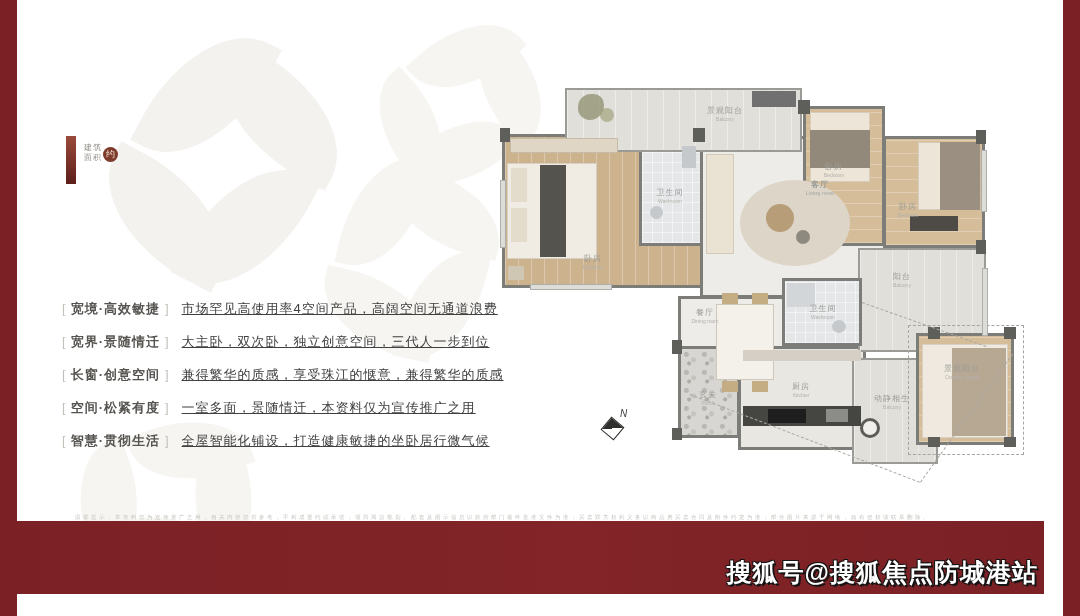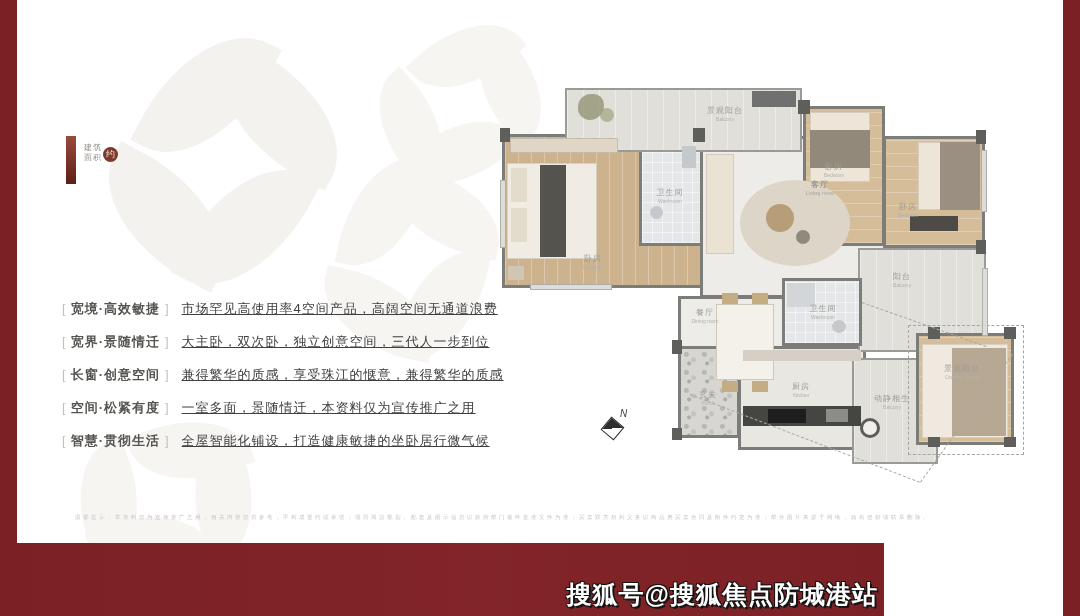--- a/index.html
+++ b/index.html
@@ -60,21 +60,21 @@
   .compass{position:absolute;left:98px;top:322px;width:34px;height:34px;}
   .compass .dia{position:absolute;left:6px;top:10px;width:15px;height:15px;transform:rotate(40deg);
        background:linear-gradient(135deg,#2f2f2d 50%,#ffffff 50%);border:1px solid #2f2f2d;}
   .compass .n{position:absolute;left:22px;top:-2px;font-size:10px;color:#3c3c3a;font-style:italic;}
 
   
   .disc{position:absolute;left:75px;top:514px;width:938px;font-size:5.5px;color:#c9c6c1;
         letter-spacing:2.5px;white-space:nowrap;overflow:hidden;}
   .sidebar{position:absolute;top:0;width:17px;height:616px;background:#7b2125;}
   .sidebar.l{left:0;} .sidebar.r{right:0;}
-  .footer{position:absolute;left:0;top:543px;width:884px;height:73px;
+  .footer{position:absolute;left:0;top:521px;width:1044px;height:73px;
           background:linear-gradient(90deg,#7b2125,#822428 55%,#7b2125);}
   .wm{position:absolute;right:6px;bottom:5px;font-size:25px;font-weight:bold;color:#ffffff;
       letter-spacing:1px;text-shadow:-1px -1px 0 #141414,1px -1px 0 #141414,-1px 1px 0 #141414,2px 2px 0 #141414;}
 </style>
 </head>
 <body>
 
 <div class="page">
 
   <div class="flw" style="left:190px;top:160px;">

